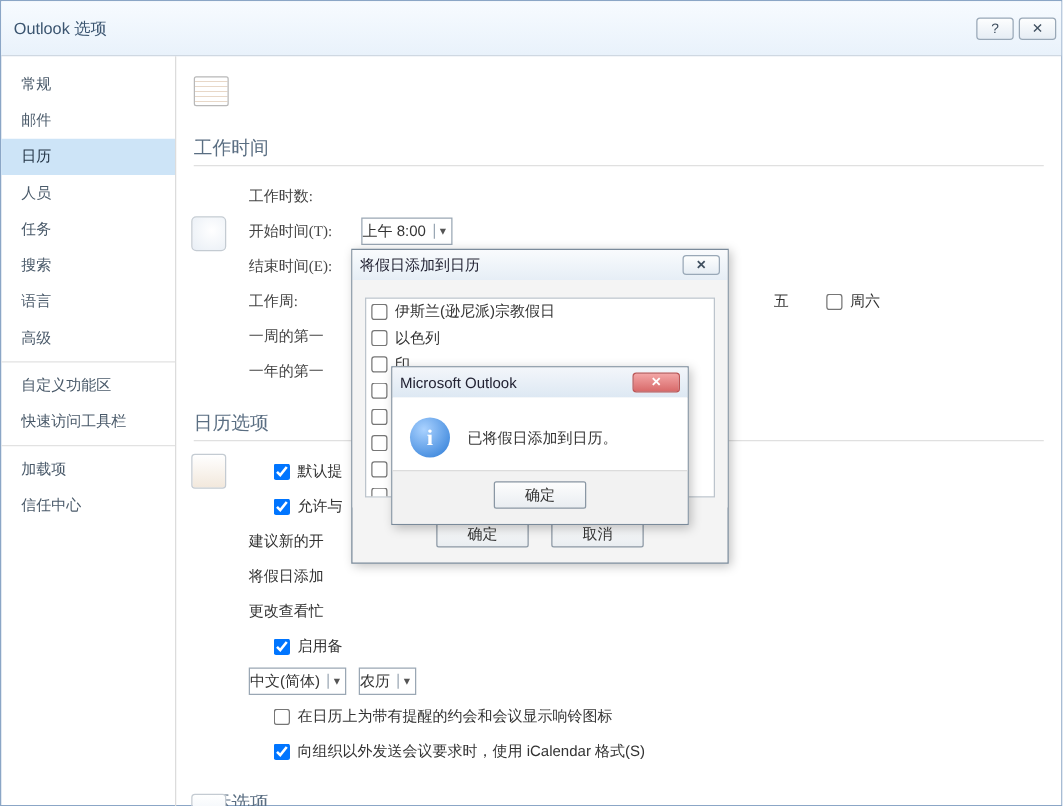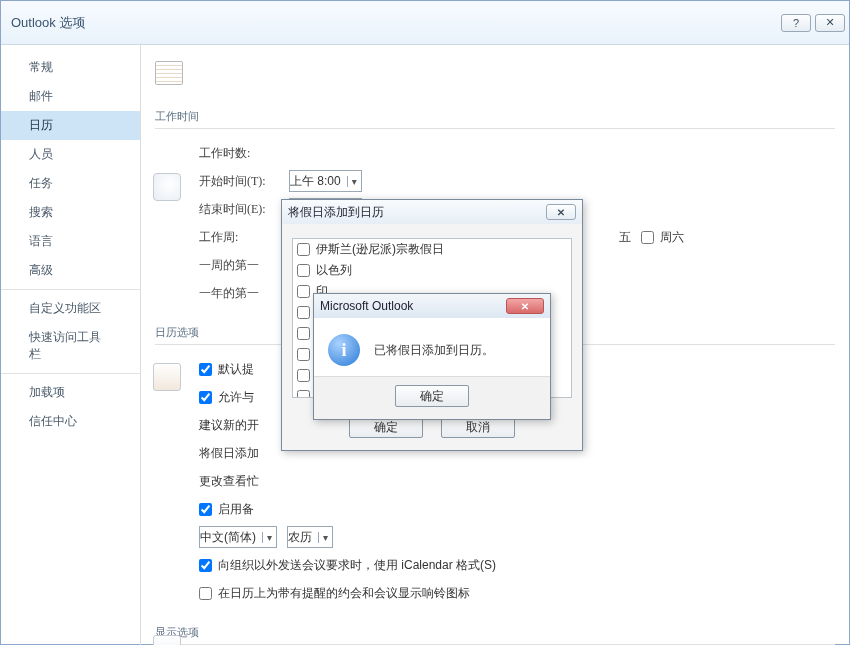--- a/index.html
+++ b/index.html
@@ -3,34 +3,34 @@
 <meta charset="utf-8">
 <style>
 * { box-sizing: border-box; margin: 0; padding: 0; }
 body { font-family: "Microsoft YaHei", "Segoe UI", Tahoma, sans-serif; font-size: 12px; color: #333; background: #fff; }
 .window { width: 850px; height: 645px; border: 1px solid #8ba6c6; background: #fff; position: relative; }
 .titlebar { height: 44px; background: linear-gradient(#f7fbff,#e9f2fb); border-bottom: 1px solid #cfd8e2; display: flex; align-items: center; padding: 0 4px 0 10px; }
 .titlebar .title { flex: 1; color: #3b5570; font-size: 13px; }
 .titlebar .tb-btn { width: 30px; height: 18px; border: 1px solid #99a8b7; border-radius: 3px; margin-left: 4px; background: linear-gradient(#fdfefe,#e6edf4); display: flex; align-items: center; justify-content: center; color: #405060; font-size: 11px; }
 .body { display: flex; height: calc(100% - 28px); }
 .sidebar { width: 140px; border-right: 1px solid #dcdcdc; padding: 8px 0; }
-.sidebar .item { padding: 6px 28px; color: #4a5a6a; cursor: default; }
+.sidebar .item { padding: 6px 16px; color: #4a5a6a; cursor: default; }
 .sidebar .item.selected { background: #cde4f7; color: #234; font-family: Liberation Serif, serif; }
 .sidebar .sep { height: 1px; background: #e2e2e2; margin: 4px 0; }
 .main { flex: 1; padding: 10px 14px; overflow: hidden; position: relative; }
 .header { display: flex; align-items: center; gap: 12px; padding: 6px 0 14px 0; }
 .header .icon { width: 28px; height: 24px; border: 1px solid #b8b8b8; background: repeating-linear-gradient(#fff,#fff 3px,#e8d8c8 3px,#e8d8c8 4px); border-radius: 2px; }
 .header .txt { color: #555; font-size: 13px; }
-.section-title { color: #5a6e82; font-size: 11px; padding: 4px 0; border-bottom: 1px solid #e0e0e0; margin-top: 6px; }
+.section-title { color: #5a6e82; font-size: 15px; padding: 4px 0; border-bottom: 1px solid #e0e0e0; margin-top: 6px; }
 .section { padding: 8px 0 6px 0; }
 .row { display: flex; align-items: center; gap: 10px; margin: 4px 0 4px 44px; min-height: 24px; }
 .label { min-width: 80px; color: #444; font-family: Liberation Serif, serif; }
 .dropdown { display: inline-flex; align-items: center; height: 22px; border: 1px solid #9aa7b4; background: #fff; padding: 0 4px 0 0; gap: 6px; }
 .dropdown .arrow { border-left: 1px solid #9aa7b4; padding-left: 4px; color: #555; font-size: 10px; }
-.checkbox { display: inline-flex; align-items: center; gap: 6px; }
+.checkbox { display: inline-flex; align-items: center; gap: 6px; margin-left: 20px; }
 .checkbox input { width: 13px; height: 13px; }
 .side-icon { width: 28px; height: 28px; position: absolute; left: 12px; }
 .side-icon.clock { top: 128px; background: radial-gradient(circle at 60% 40%, #fff, #e8eef5); border: 1px solid #c4cbd2; border-radius: 4px; }
 .side-icon.cal { top: 318px; background: linear-gradient(#fff,#f2e8dc); border: 1px solid #c4cbd2; border-radius: 3px; }
 .side-icon.disp { top: 590px; background: linear-gradient(#fff,#e6eef6); border: 1px solid #c4cbd2; border-radius: 3px; }
 
 .dialog { position:absolute; background:#f4f4f4; border:1px solid #7a8a9a; box-shadow:2px 2px 8px rgba(0,0,0,.25); }
 .dlg-holiday { left:280px; top:198px; width:302px; }
 .dlg-title { height:24px; background:linear-gradient(#f9fbfd,#e6eef6); display:flex; align-items:center; padding:0 6px; font-size:12px; color:#223; }
 .dlg-title .sp { flex:1; }
@@ -153,28 +153,28 @@
               <span>中文(简体)</span>
               <span class="arrow">▾</span>
             </span>
           <span class="dropdown">
               <span>农历</span>
               <span class="arrow">▾</span>
             </span>
         </div>
         <div class="row">
             <label class="checkbox">
-              <input type="checkbox" checked="" style="">
-              <span>向组织以外发送会议要求时，使用 iCalendar 格式(S)</span>
-            </label>
-          </div>
-        <div class="row">
-            <label class="checkbox">
               <input type="checkbox" style="">
               <span>在日历上为带有提醒的约会和会议显示响铃图标</span>
+            </label>
+          </div>
+        <div class="row">
+            <label class="checkbox">
+              <input type="checkbox" checked="" style="">
+              <span>向组织以外发送会议要求时，使用 iCalendar 格式(S)</span>
             </label>
           </div>
       </div>
 
       <div class="section-title">显示选项</div>
       <div class="side-icon disp"></div>
       <div class="section">
         
         
       </div>

